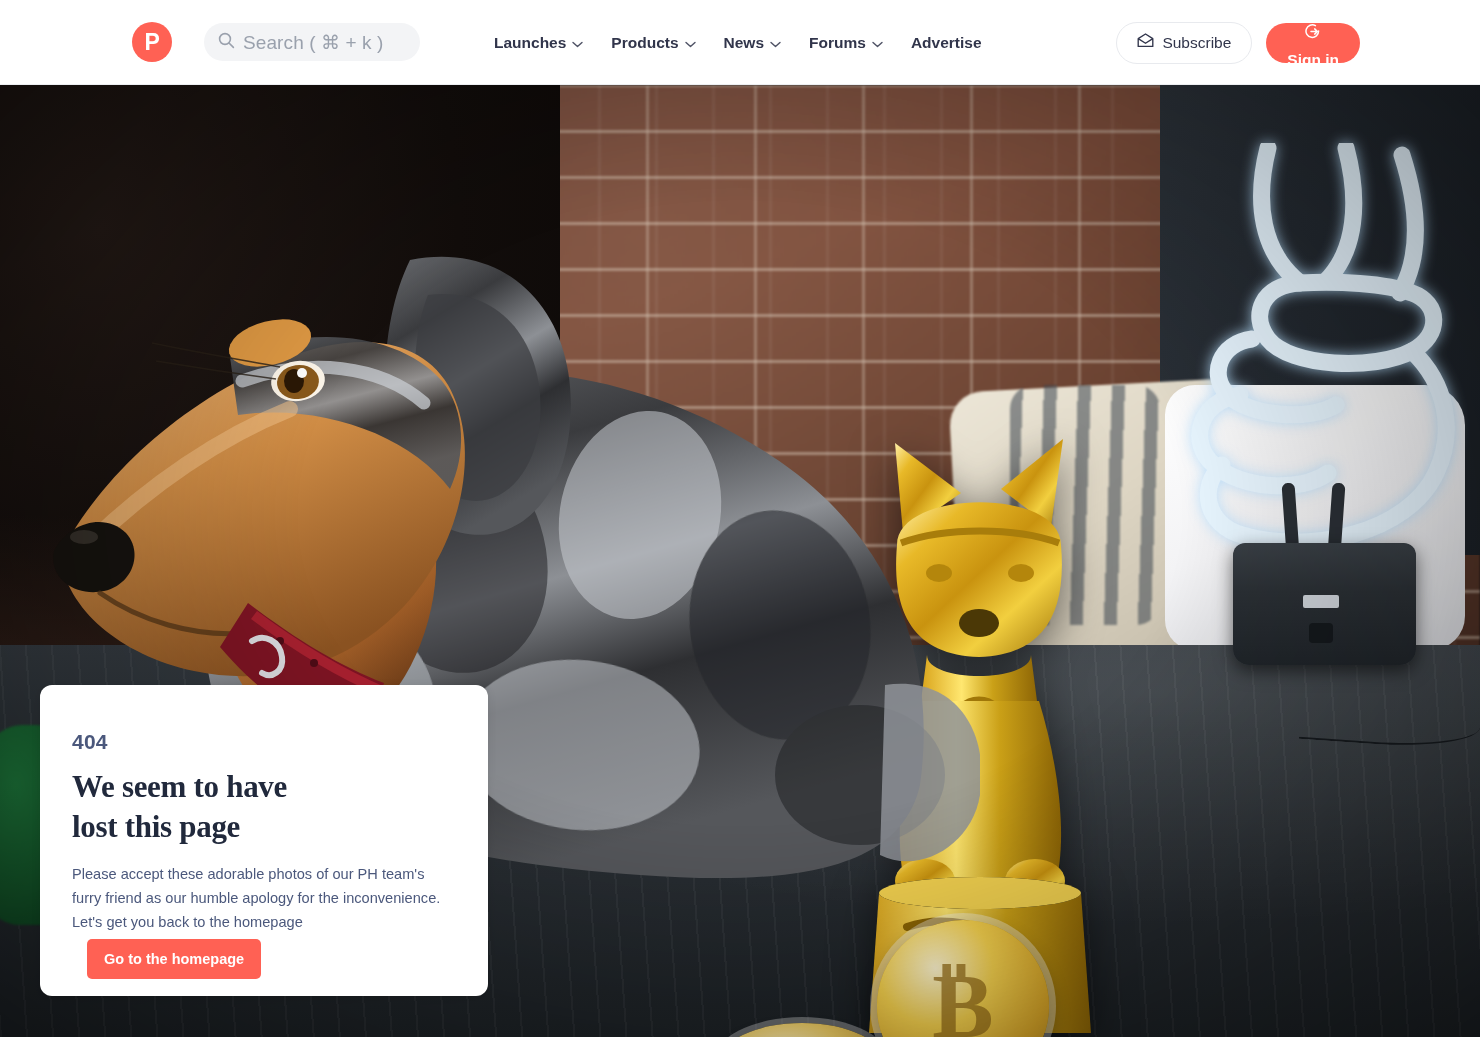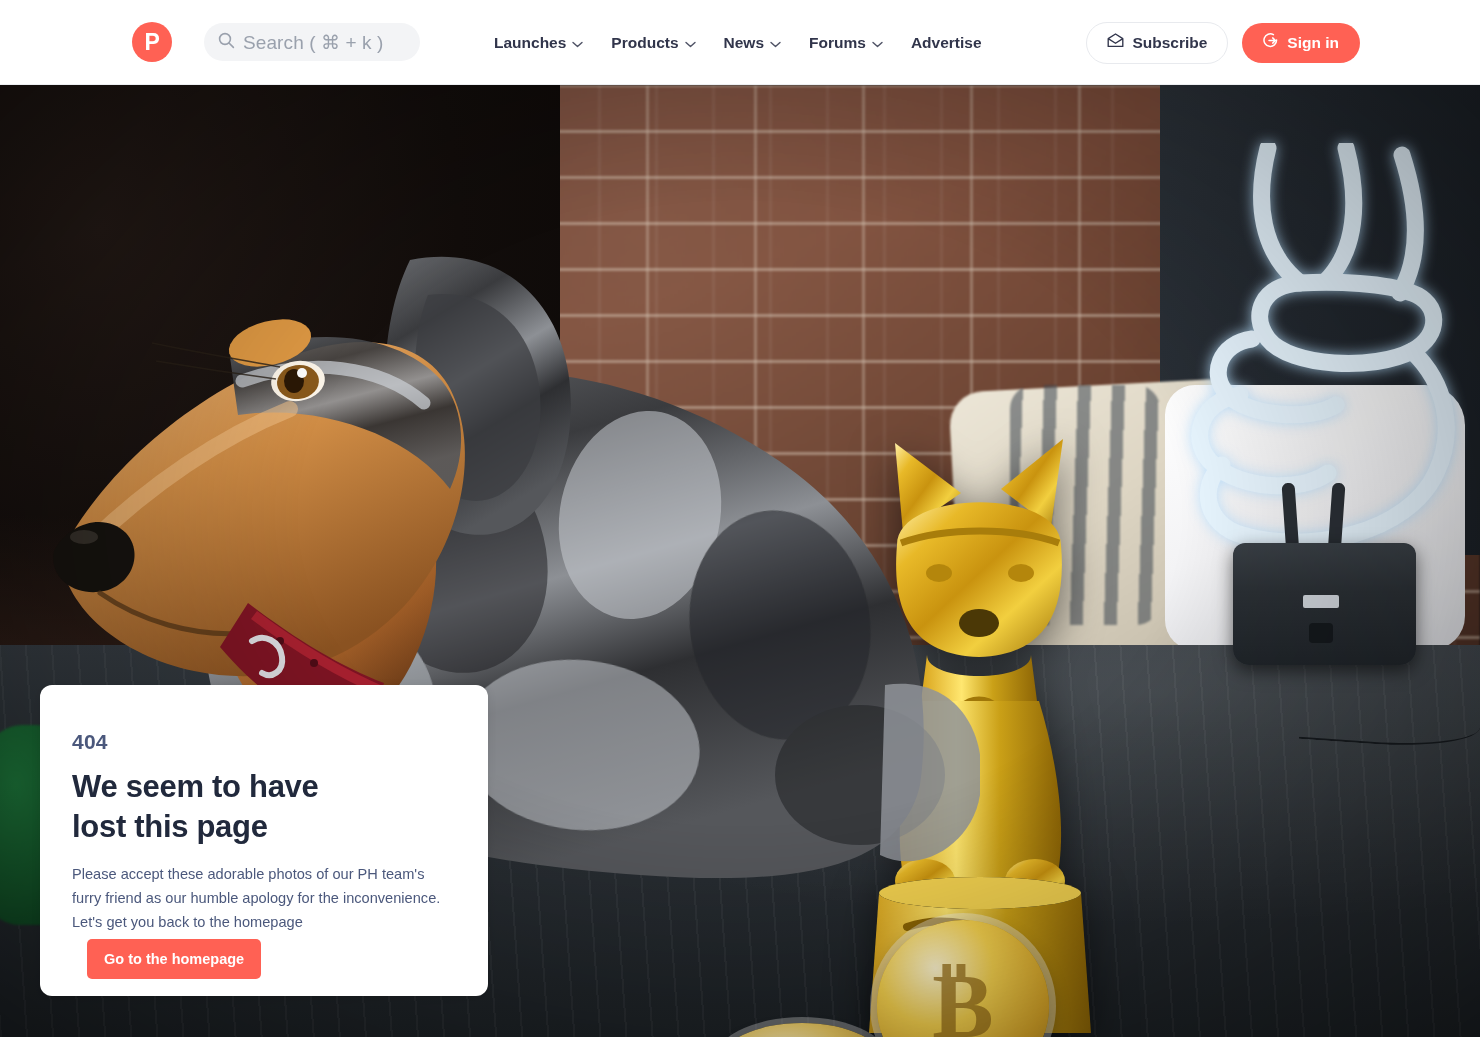--- a/index.html
+++ b/index.html
@@ -52,29 +52,29 @@
   .chev{ display:block; opacity:.85; }
 
   .hdr-right{
     position:absolute; right:120px; top:0; height:85px;
     display:flex; align-items:center; gap:14px;
   }
   .btn-sub{
     display:flex; align-items:center; gap:8px;
     height:42px; padding:0 20px; border-radius:21px;
     background:#fff; border:1px solid #e8eaee;
-    color:#31354b; font-size:15.5px; font-weight:bold;
+    color:#31354b; font-size:15.5px; font-weight:normal;
     cursor:pointer; white-space:nowrap;
   }
   .btn-signin{
     display:flex; align-items:center; gap:7px;
     height:40px; padding:0 21px; border-radius:21px;
     background:#ff6154; border:none;
     color:#fff; font-size:15.5px; font-weight:bold;
-    cursor:pointer; white-space:nowrap;
+    cursor:pointer; white-space:nowrap;flex-direction:column;
   }
 
   
   .hero{
     position:absolute; top:85px; left:0;
     width:1480px; height:952px;
     overflow:hidden; background:#14110f;
   }
 
   
@@ -226,21 +226,21 @@
     padding:45px 36px 16px 32px;
     z-index:20;
     box-shadow:0 2px 10px rgba(0,0,0,.10);
   }
   .card-404{
     color:#4b587c; font-size:21px; font-weight:bold; letter-spacing:.2px;
     margin-bottom:13px;
   }
   .card-title{
     color:#21293c; font-size:31px; font-weight:bold; line-height:1.28;
-    letter-spacing:-.3px; margin-bottom:17px;
+    letter-spacing:-.3px; margin-bottom:17px;font-family:Liberation Serif, serif;
   }
   .card-body{
     color:#4b587c; font-size:14.6px; line-height:1.63;
     max-width:372px; margin-bottom:4px;
   }
   .card-cta{
     display:inline-block;
     background:#ff6154; color:#fff;
     font-size:14.5px; font-weight:bold;
     padding:12px 17px; border:none; border-radius:5px;

